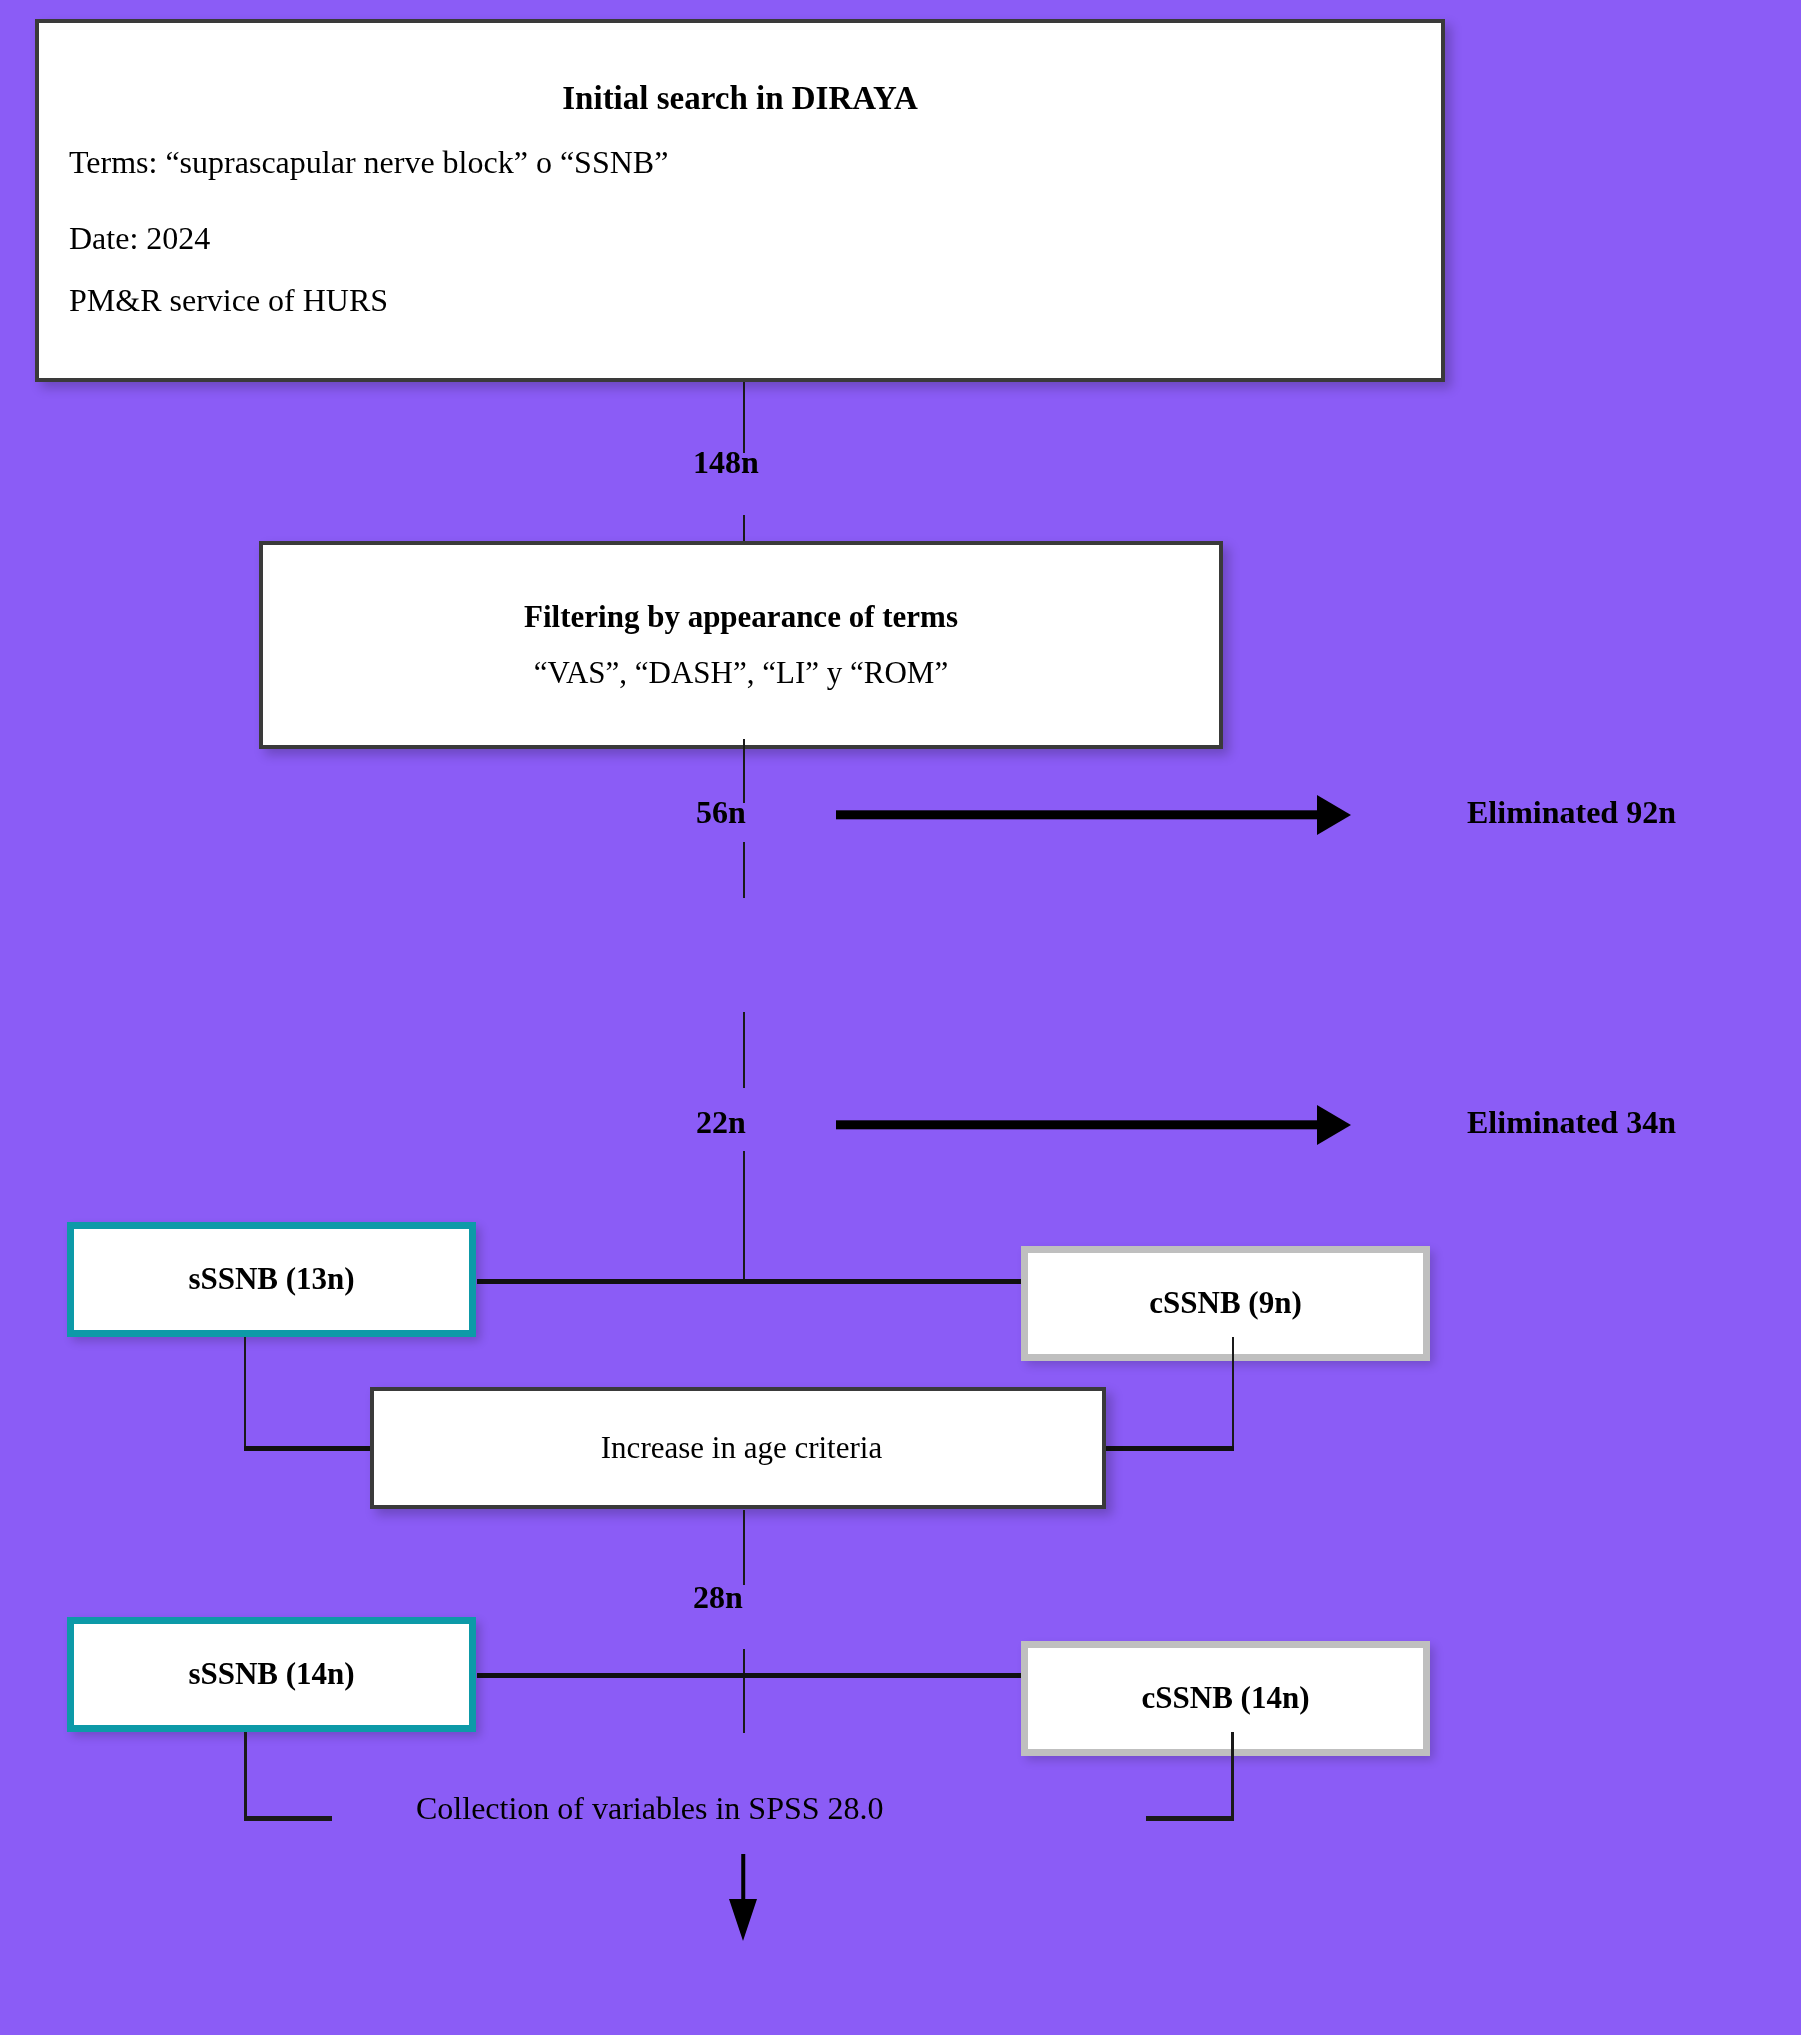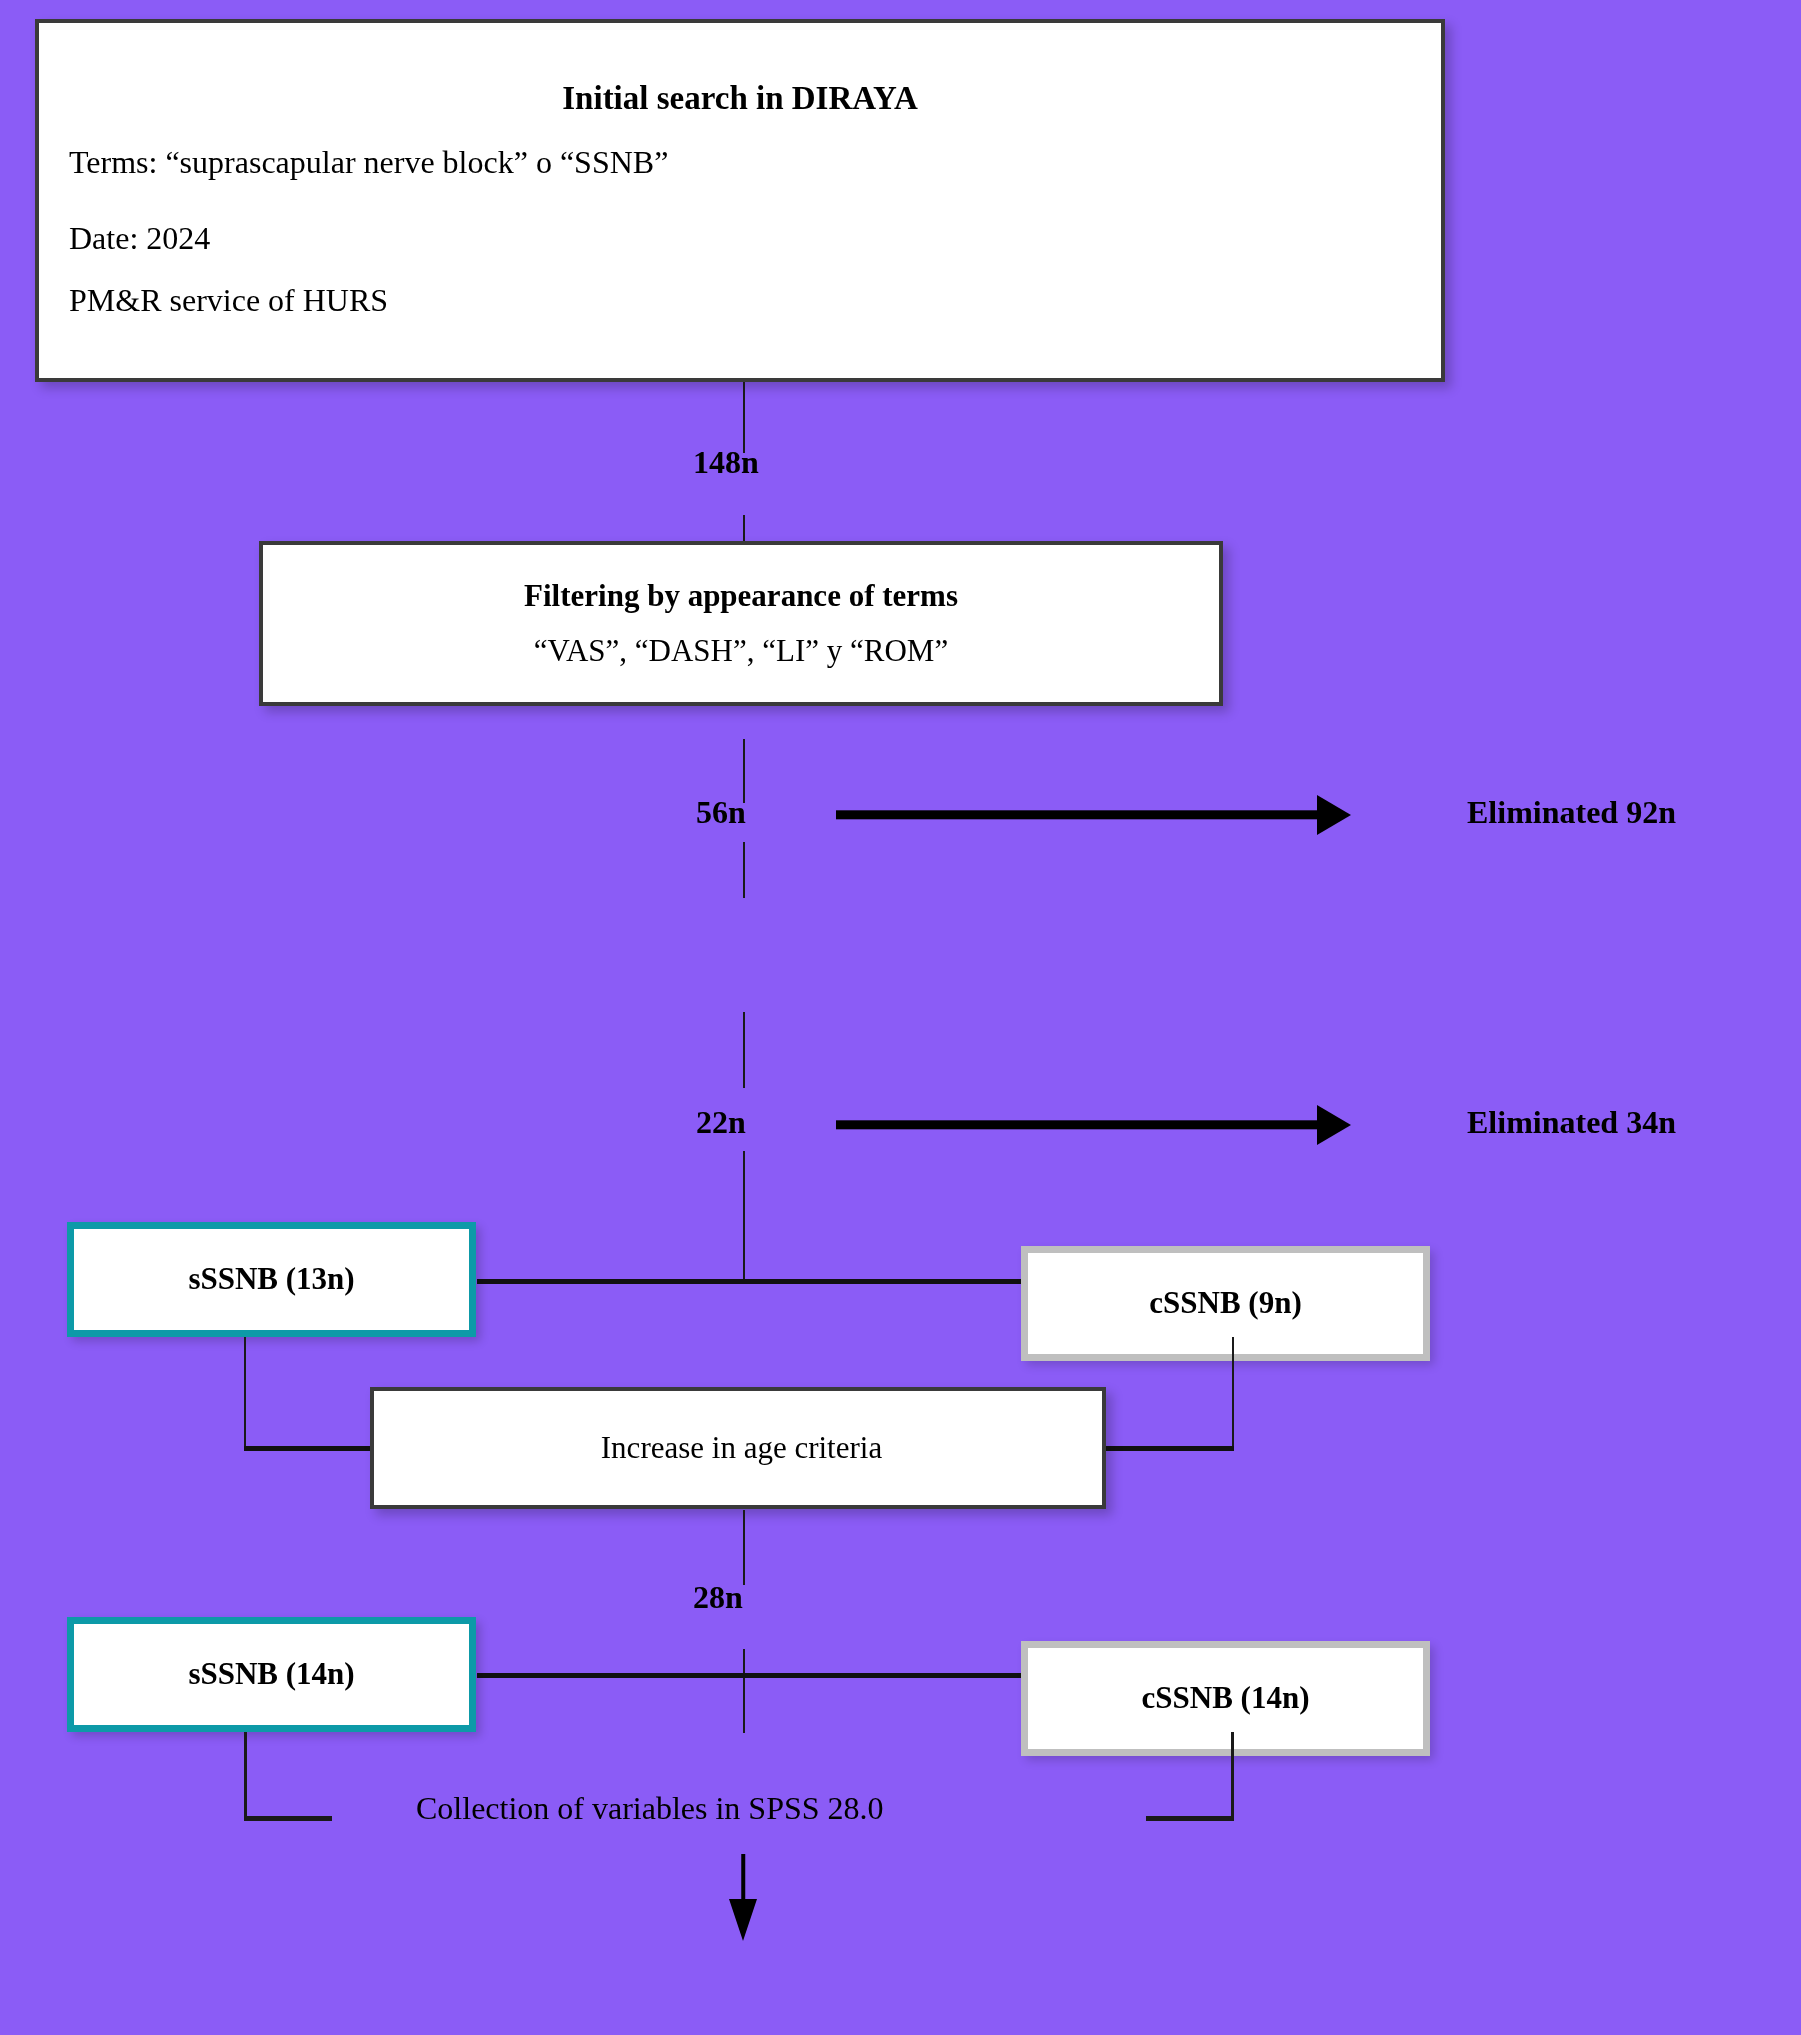--- a/index.html
+++ b/index.html
@@ -172,21 +172,21 @@
       <div class="b-line" style="margin-top:16.4px;">PM&amp;R service of HURS</div>
     </div>
   </div>
 
   <div class="vline" style="left:743px; top:382px; height:71px;"></div>
 
   <div class="free-text lbl-n" style="left:693px; top:444px;">148n</div>
 
   <div class="vline" style="left:743px; top:515px; height:28px;"></div>
 
-  <div class="box box-dark" style="left:259px; top:541px; width:964px; height:165px;">
+  <div class="box box-dark" style="left:259px; top:541px; width:964px; height:208px;">
     <div class="b-bold">Filtering by appearance of terms</div>
     <div class="b-plain" style="margin-top:15px;">“VAS”, “DASH”, “LI” y “ROM”</div>
   </div>
 
   <div class="vline" style="left:743px; top:739px; height:64px;"></div>
 
   <div class="free-text lbl-n" style="left:696px; top:794px;">56n</div>
 
   <div class="arrow-right" style="left:836px; top:795px; width:515px; height:40px;">
     <div class="shaft" style="width:481px;"></div>

